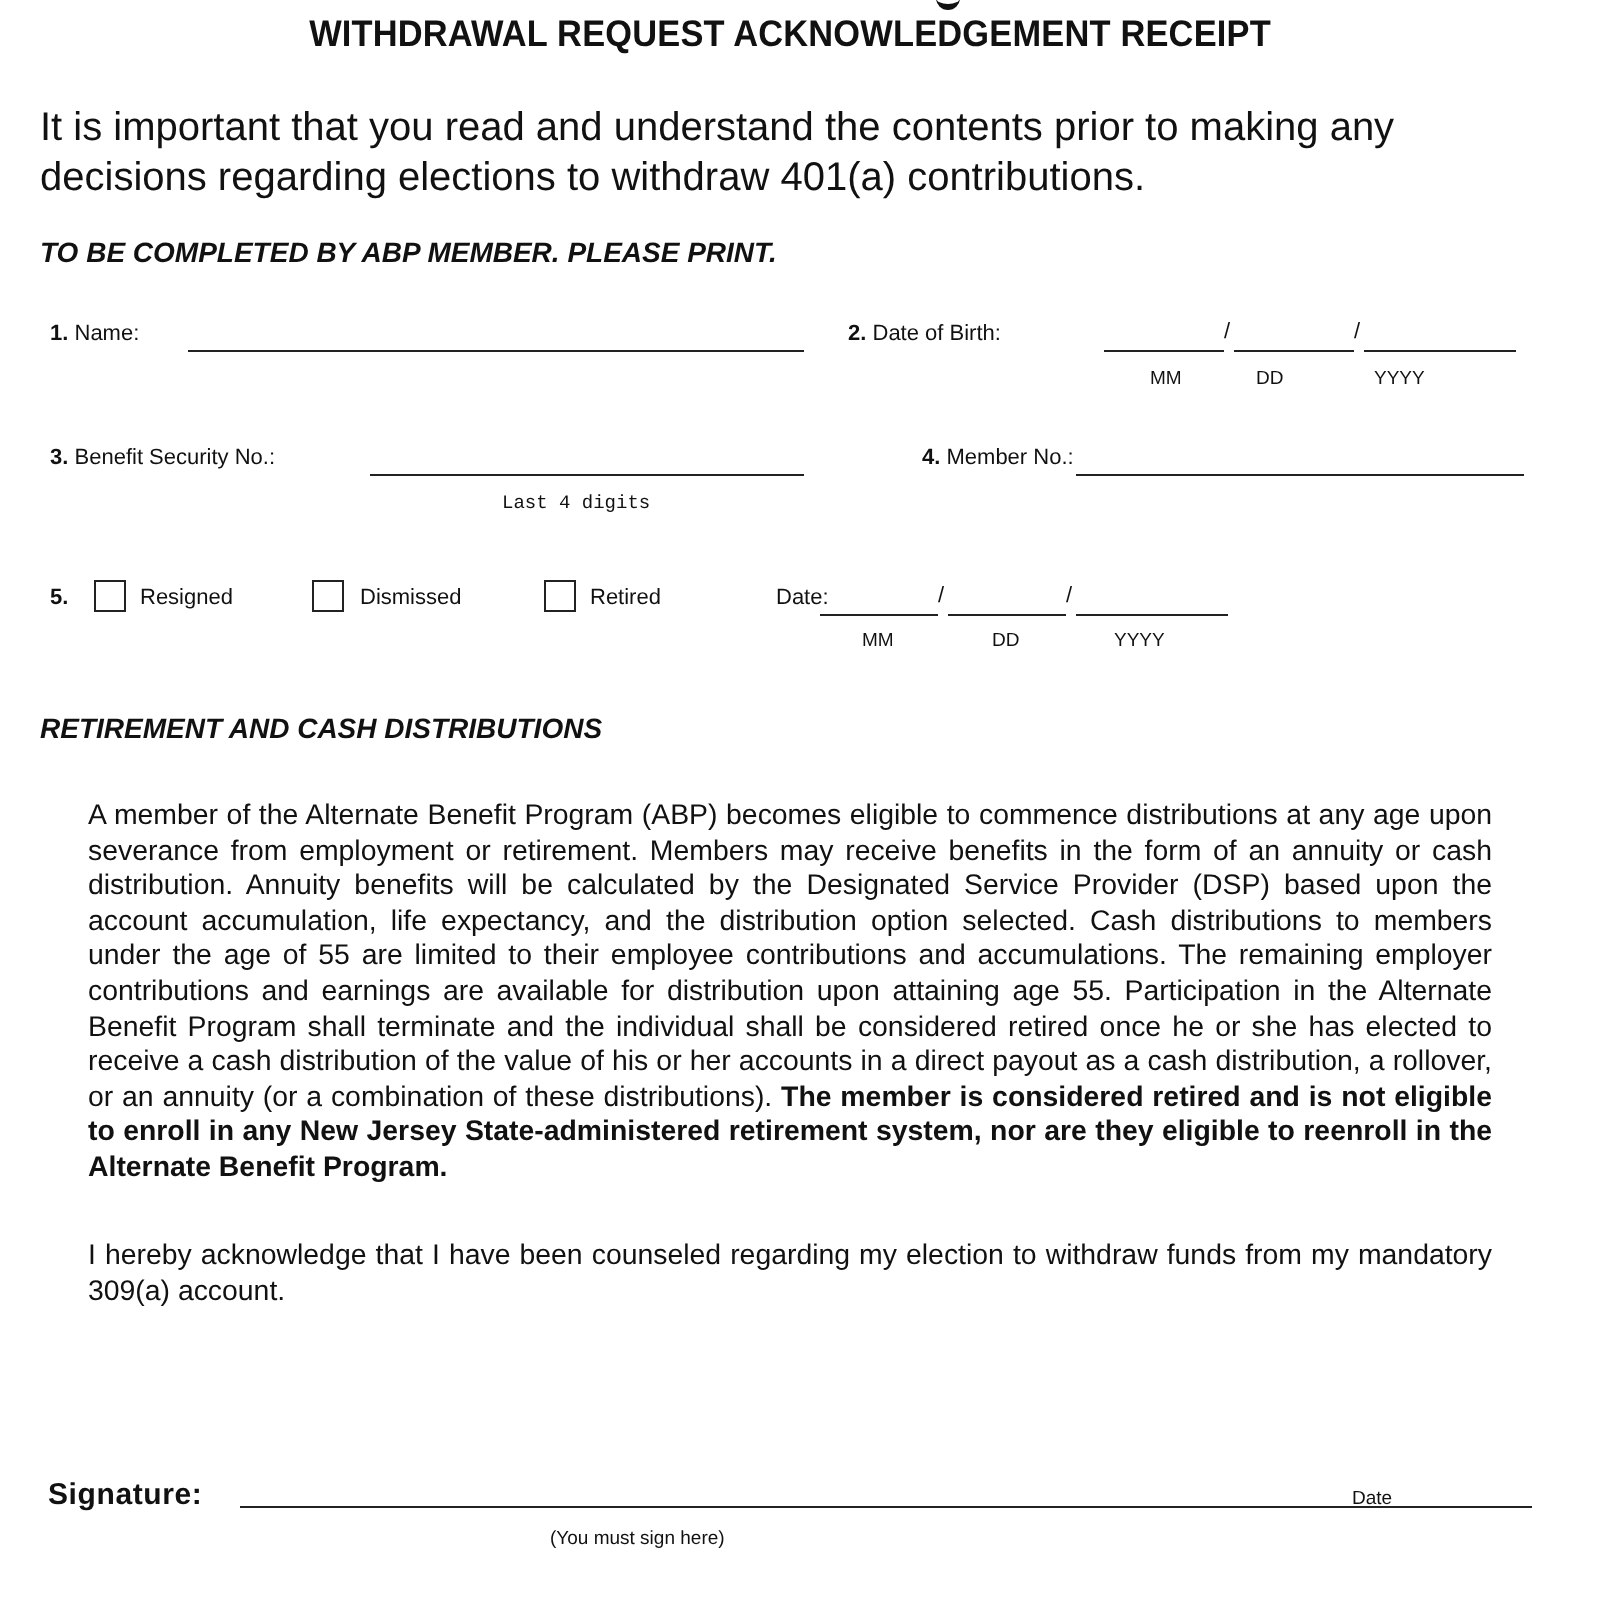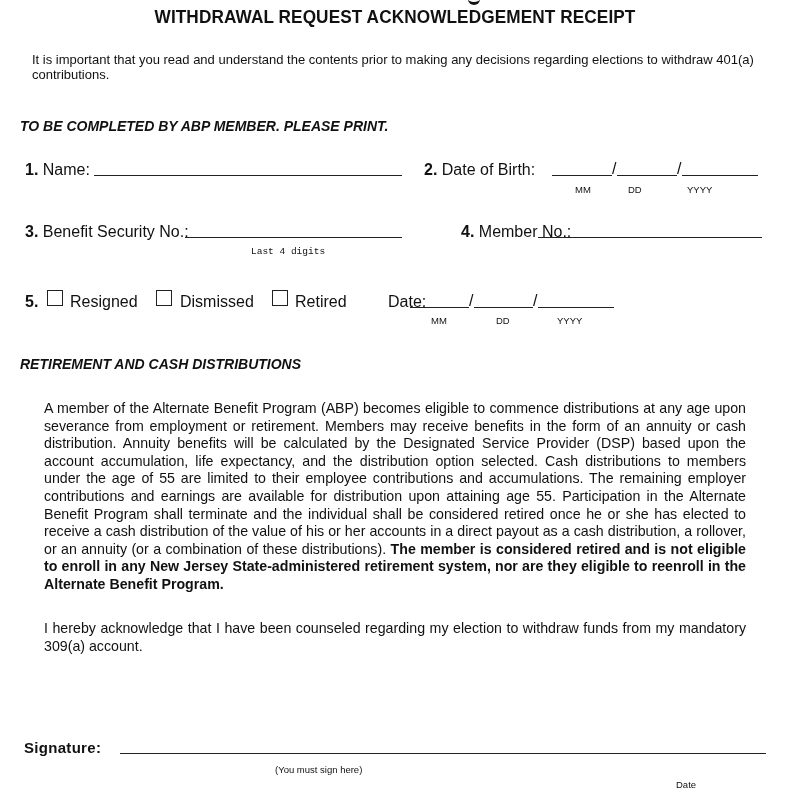--- a/index.html
+++ b/index.html
@@ -11,25 +11,25 @@
   .title {
     left: 0; width: 790px; top: 6px; text-align: center;
     font-weight: bold; font-size: 18.5px; letter-spacing: 0.1px;
     transform: scaleX(0.93); transform-origin: center;
   }
   .cut-glyph {
     position: absolute; left: 468px; top: -8px; width: 12px; height: 10px;
     border-bottom: 3px solid #111; border-radius: 0 0 6px 6px;
   }
   .intro {
-    left: 32px; top: 52px; width: 760px; white-space: normal;
-    font-size: 13px; line-height: 15px;
+    left: 20px; top: 52px; width: 760px; white-space: normal;
+    font-size: 20px; line-height: 25px;
   }
   .italic-head { font-weight: bold; font-style: italic; font-size: 14px; }
-  .lbl { font-size: 16px; }
+  .lbl { font-size: 11px; }
   .lbl b { font-weight: bold; }
   .line { position: absolute; border-bottom: 1px solid #222; height: 0; }
   .tiny { font-size: 9.5px; }
   .checkbox {
     position: absolute; width: 14px; height: 14px; border: 1.3px solid #222; background: #fff;
   }
   .para {
     left: 44px; width: 702px; white-space: normal;
     font-size: 14.2px; line-height: 17.6px; text-align: justify;
   }
@@ -102,13 +102,13 @@
 <div class="abs para" style="top:400px;">
   <span>A member of the Alternate Benefit Program (ABP) becomes eligible to commence distributions at any age upon severance from employment or retirement. Members may receive benefits in the form of an annuity or cash distribution. Annuity benefits will be calculated by the Designated Service Provider (DSP) based upon the account accumulation, life expectancy, and the distribution option selected. Cash distributions to members under the age of 55 are limited to their employee contributions and accumulations. The remaining employer contributions and earnings are available for distribution upon attaining age 55. Participation in the Alternate Benefit Program shall terminate and the individual shall be considered retired once he or she has elected to receive a cash distribution of the value of his or her accounts in a direct payout as a cash distribution, a rollover, or an annuity (or a combination of these distributions).</span>
   <span class="bold">The member is considered retired and is not eligible to enroll in any New Jersey State-administered retirement system, nor are they eligible to reenroll in the Alternate Benefit Program.</span>
 </div>
 
 <div class="abs para" style="top:620px;">I hereby acknowledge that I have been counseled regarding my election to withdraw funds from my mandatory 309(a) account.</div>
 
 <div class="abs sig-label" style="left:24px; top:739px;">Signature:</div>
 <div class="line" style="left:120px; top:753px; width:646px;"></div>
 <div class="abs tiny" style="left:275px; top:764px;">(You must sign here)</div>
-<div class="abs tiny" style="left:676px; top:779px;">Date</div>
+<div class="abs tiny" style="left:676px; top:744px;">Date</div>
 
 </body></html>

